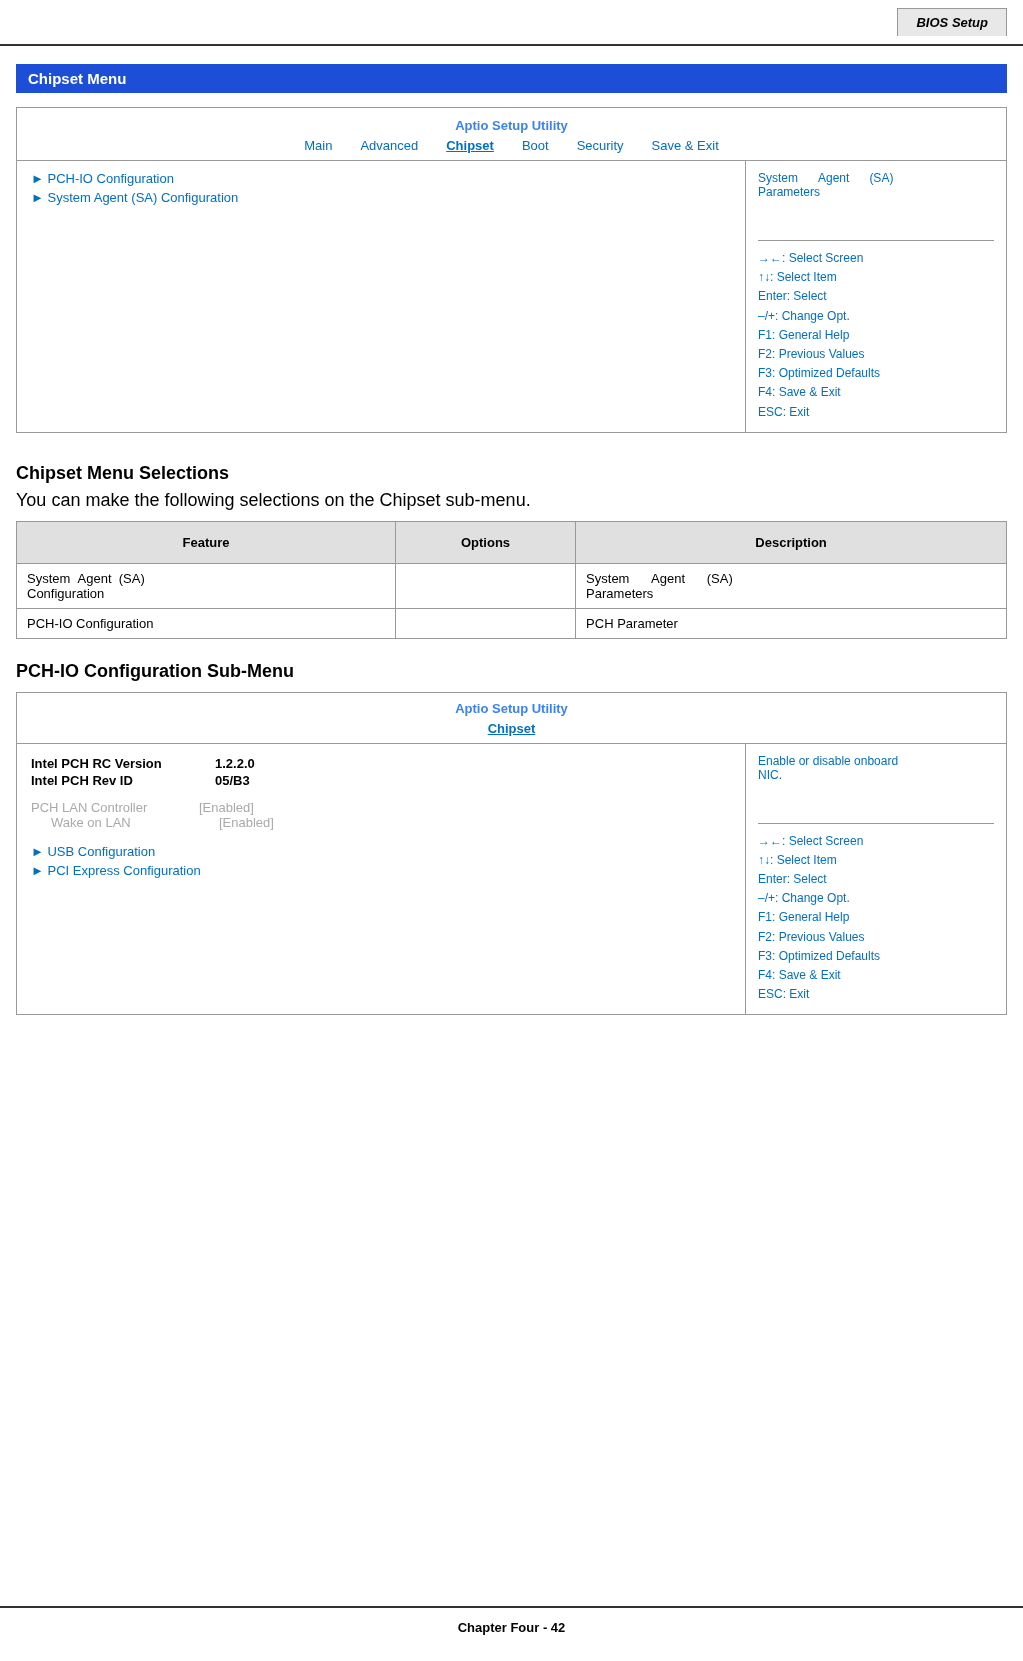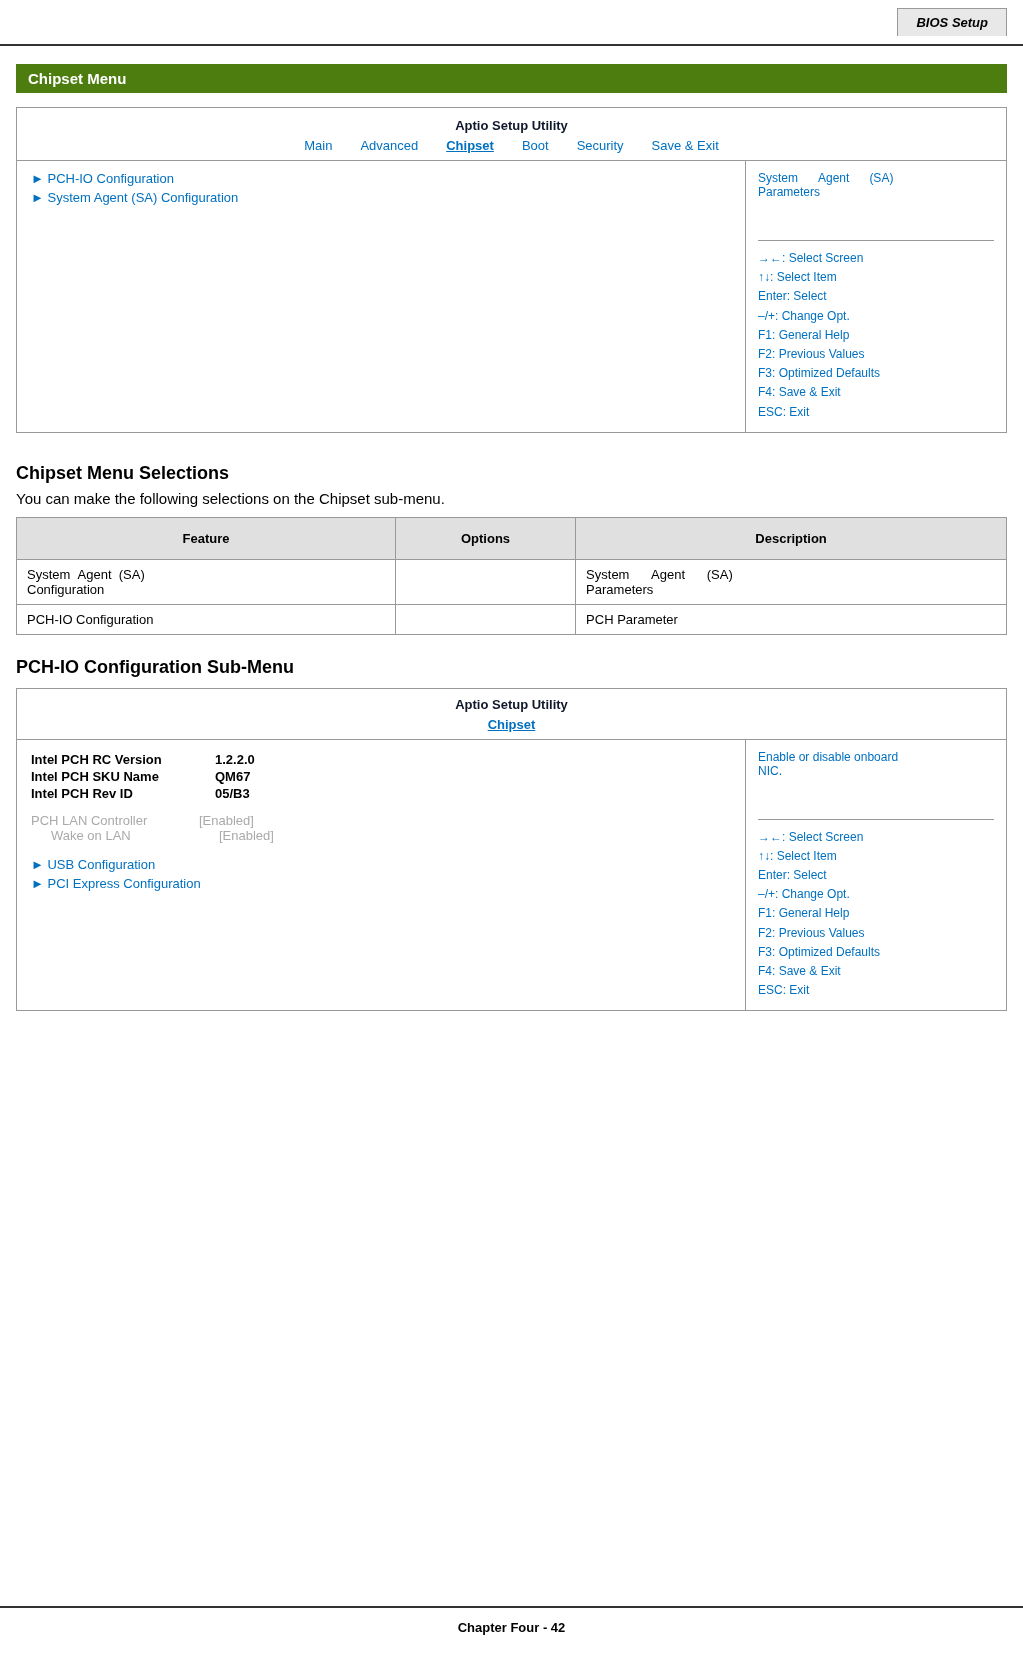--- a/index.html
+++ b/index.html
@@ -24,21 +24,21 @@
       border: 1px solid #999;
       border-bottom: none;
       padding: 6px 18px;
       font-weight: bold;
       font-size: 13px;
       font-style: italic;
     }
 
     
     .section-title {
-      background: #4d7c0f;
+      background: #1d4ed8;
       color: #fff;
       font-weight: bold;
       font-size: 15px;
       padding: 6px 12px;
       margin: 18px 16px 14px 16px;
     }
 
     
     .bios-panel {
       border: 1px solid #999;
@@ -46,21 +46,21 @@
     }
     .bios-panel-top {
       display: flex;
       justify-content: center;
       background: #fff;
       padding: 6px 0 4px 0;
       border-bottom: 1px solid #999;
     }
     .bios-title-row {
       text-align: center;
-      color: #0f172a;
+      color: #3b82f6;
       font-weight: bold;
       font-size: 13px;
       padding: 4px 0 2px 0;
     }
     .bios-menu-row {
       display: flex;
       justify-content: center;
       gap: 28px;
       padding: 3px 0 3px 0;
     }
@@ -110,21 +110,21 @@
     
     .content-section {
       padding: 10px 16px 4px 16px;
     }
     .content-heading {
       font-size: 18px;
       font-weight: bold;
       margin-bottom: 6px;
     }
     .content-para {
-      font-size: 15px;
+      font-size: 18px;
       margin-bottom: 10px;
     }
 
     
     .sel-table {
       width: 100%;
       border-collapse: collapse;
       margin-bottom: 18px;
     }
     .sel-table th {
@@ -315,24 +315,20 @@
       <span class="bios-menu-item active">Chipset</span>
     </div>
   </div>
   <div class="pch-content">
     <div class="pch-left">
       <div class="pch-info-row">
         <span class="pch-info-label">Intel PCH RC Version</span>
         <span class="pch-info-value">1.2.2.0</span>
       </div>
       <div class="pch-info-row">
-        <span class="pch-info-label">Intel PCH SKU Name</span>
-        <span class="pch-info-value">QM67</span>
-      </div>
-      <div class="pch-info-row">
         <span class="pch-info-label">Intel PCH Rev ID</span>
         <span class="pch-info-value">05/B3</span>
       </div>
       <div class="pch-lan-section">
         <div class="pch-lan-row">
           <span class="pch-lan-label">PCH LAN Controller</span>
           <span class="pch-lan-value">[Enabled]</span>
         </div>
         <div class="pch-wake-row">
           <span class="pch-lan-label">Wake on LAN</span>

